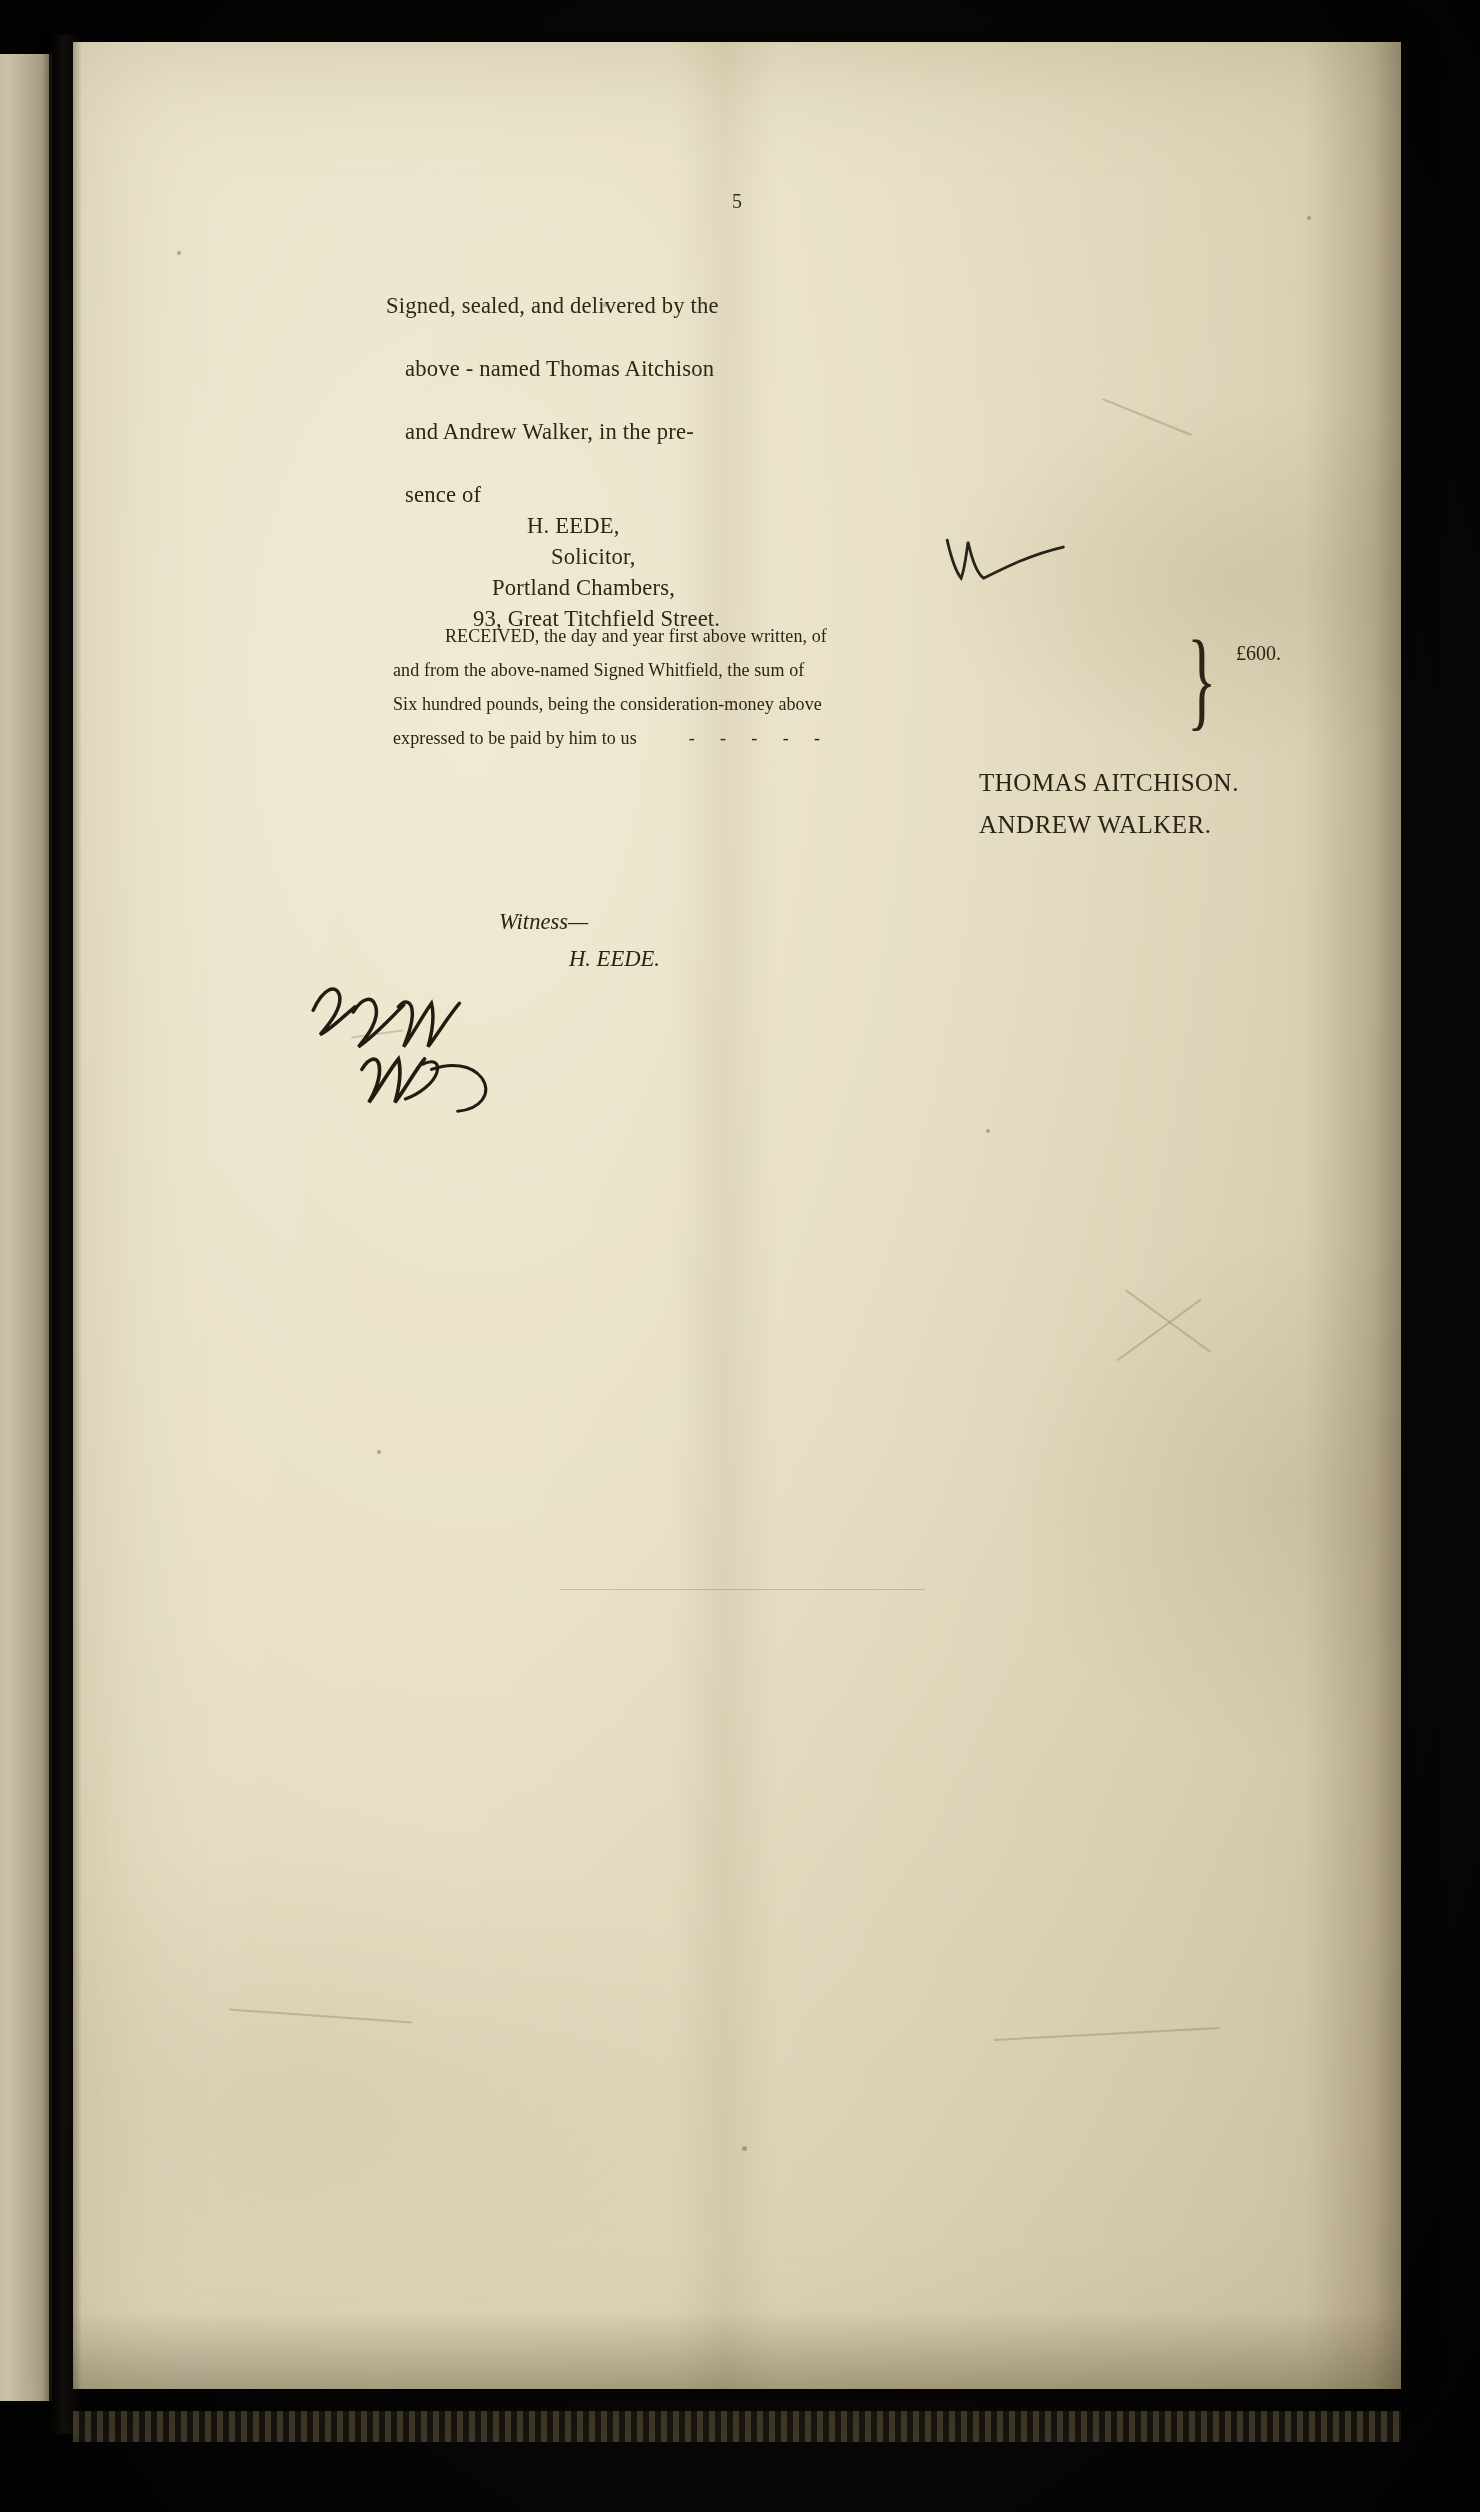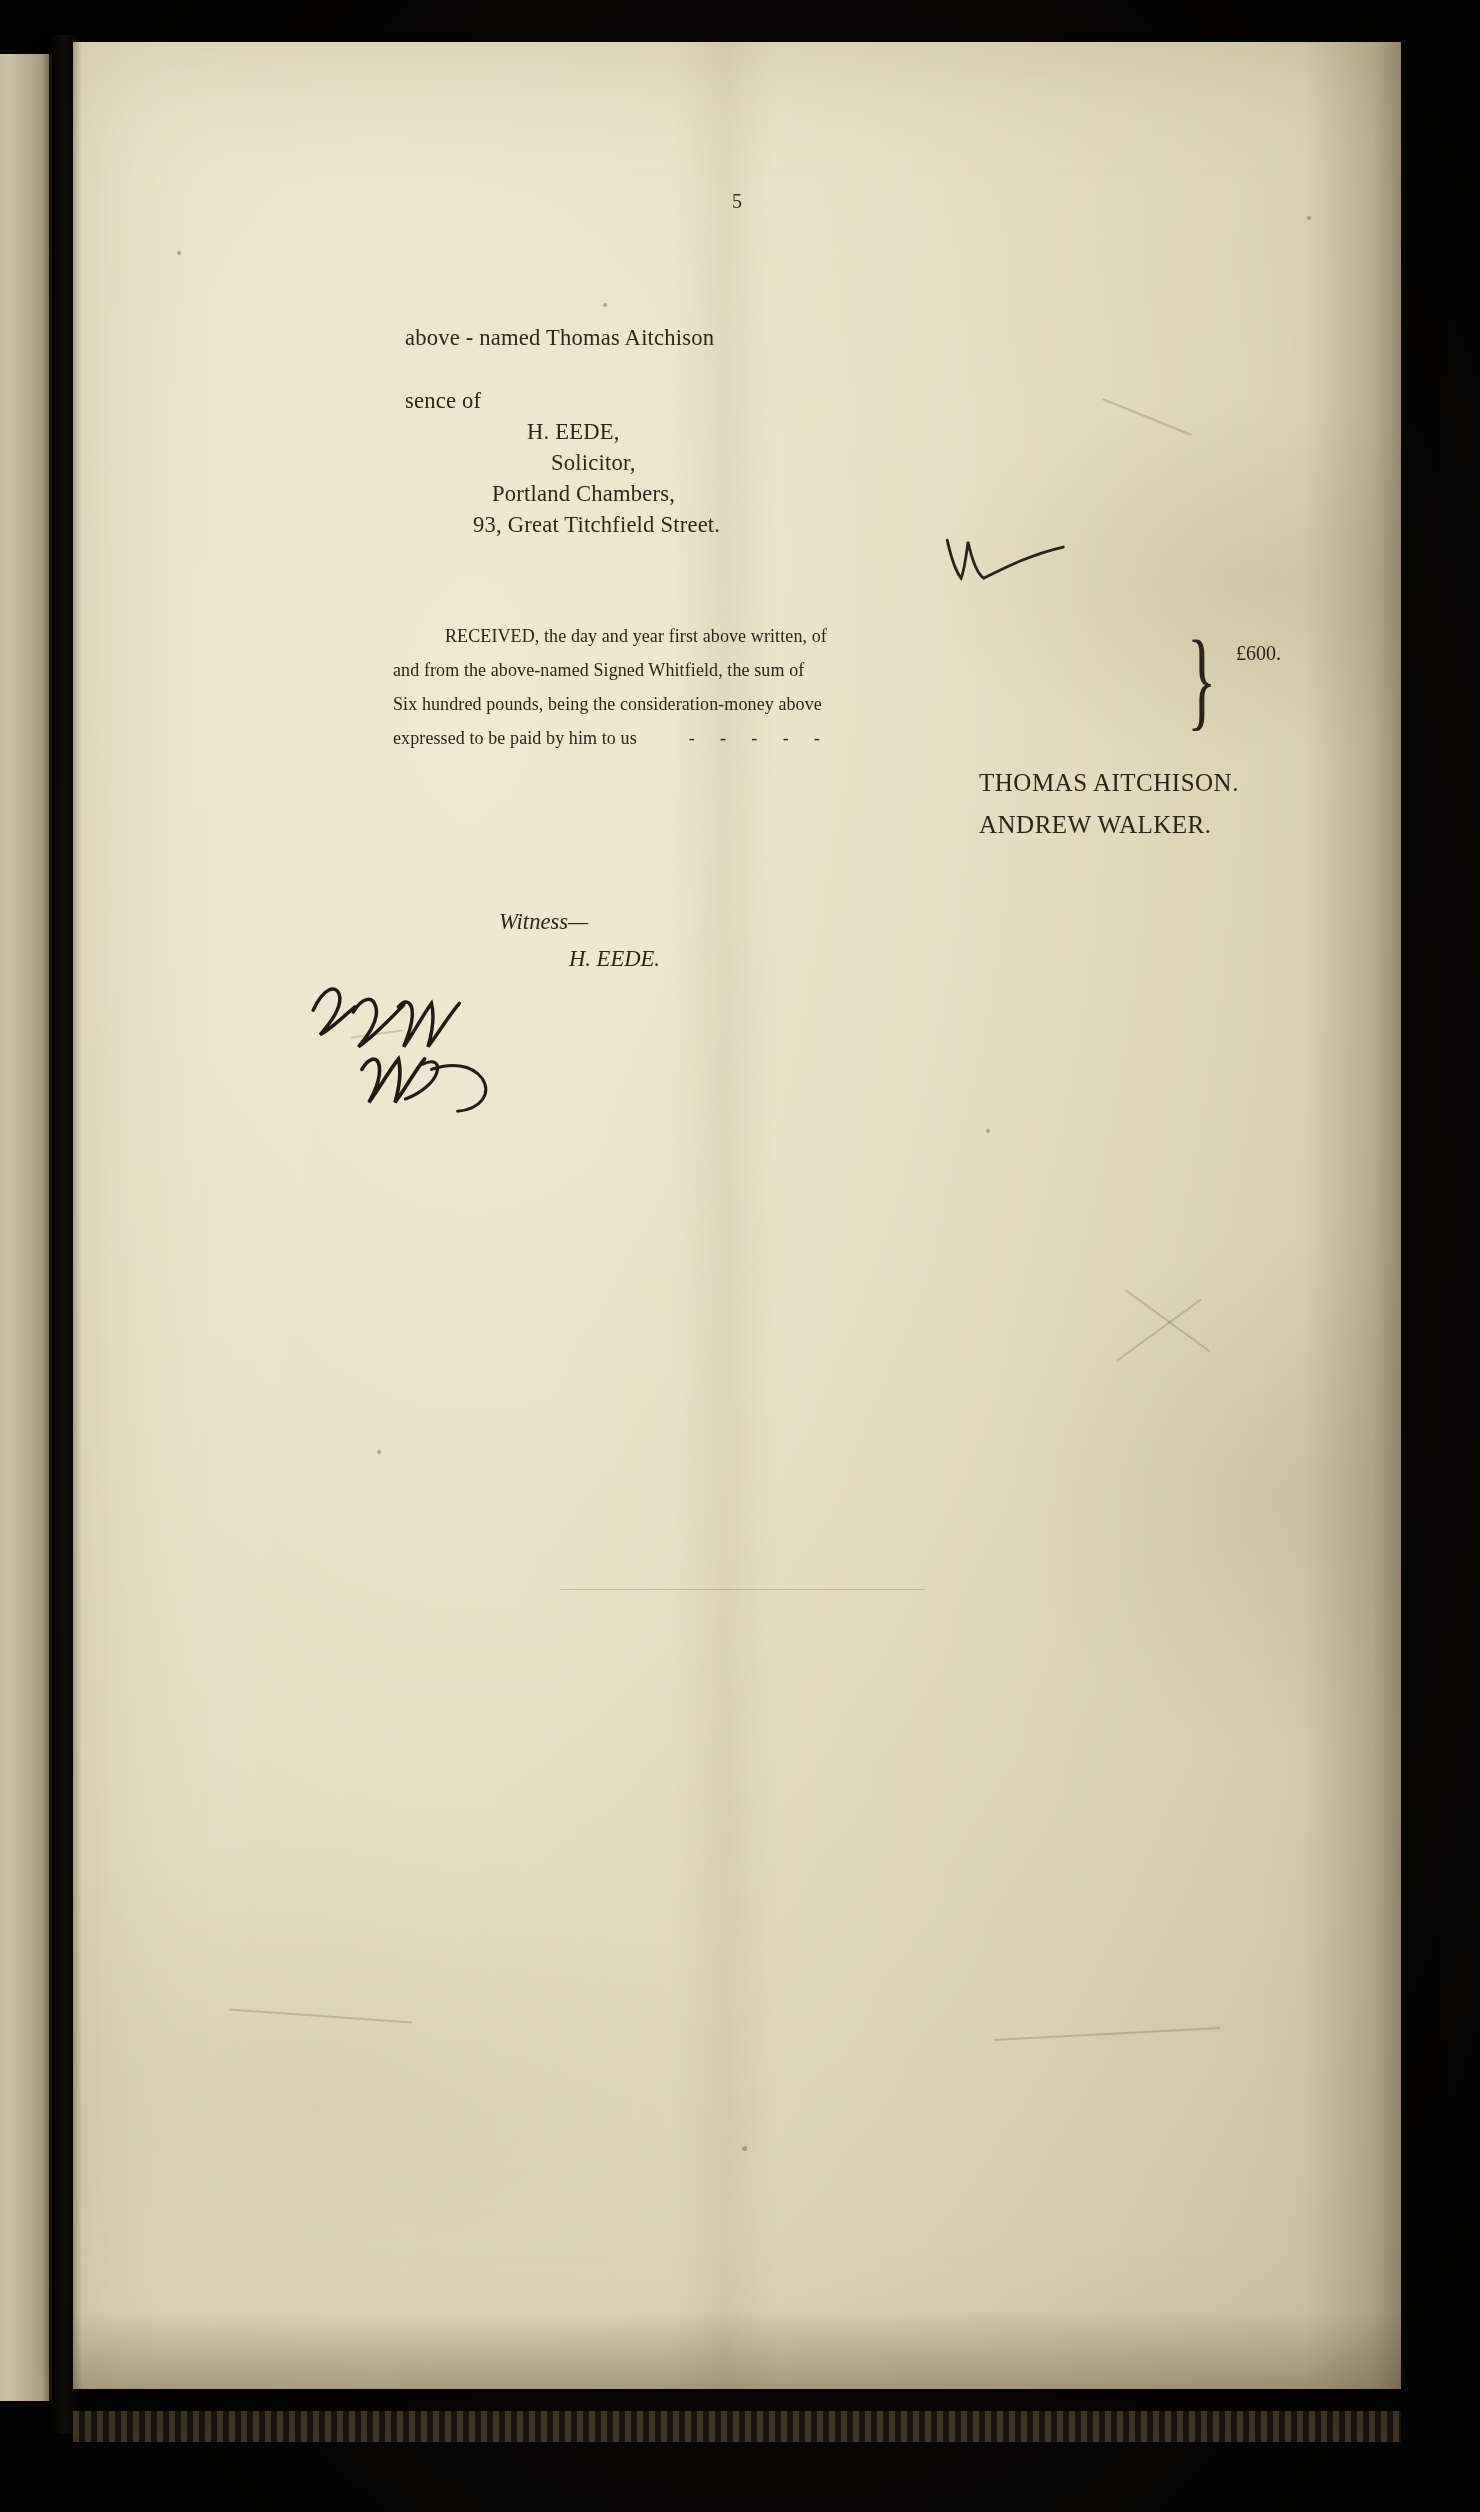--- a/index.html
+++ b/index.html
@@ -335,21 +335,23 @@
     <div class="speck" style="left:1234px; top:174px; width:4.3px; height:4.3px;"></div>
     <div class="speck" style="left:913px; top:1087px; width:4.3px; height:4.3px;"></div>
     <div class="speck" style="left:669px; top:2104px; width:5.2px; height:5.2px;"></div>
     <div class="speck" style="left:304px; top:1408px; width:3.5px; height:3.5px;"></div>
 
     <div class="content">
 
       <div class="page-number">5</div>
 
       <div class="block-signed">
+        <div class="ln">Signed,  sealed,  and  delivered  by  the</div>
         <div class="ln ind-1">above - named   Thomas   Aitchison</div>
+        <div class="ln ind-1">and  Andrew Walker,  in  the  pre-</div>
         <div class="ln ind-1">sence of</div>
         <div class="ln ind-2 sc">H.  EEDE,</div>
         <div class="ln ind-3">Solicitor,</div>
         <div class="ln ind-4">Portland Chambers,</div>
         <div class="ln ind-5">93, Great Titchfield Street.</div>
       </div>
 
       <svg class="ink-initial" viewBox="0 0 150 70">
         <path d="M6,8 C10,26 16,44 22,52 C26,42 28,26 30,10 C34,28 40,46 48,52 C72,40 104,24 140,16" fill="none" stroke="#2a2318" stroke-width="3.2" stroke-linecap="round"></path>
       </svg>

